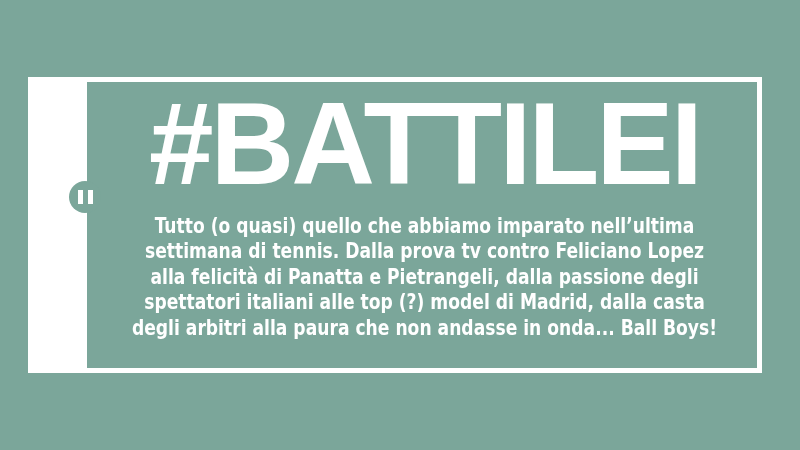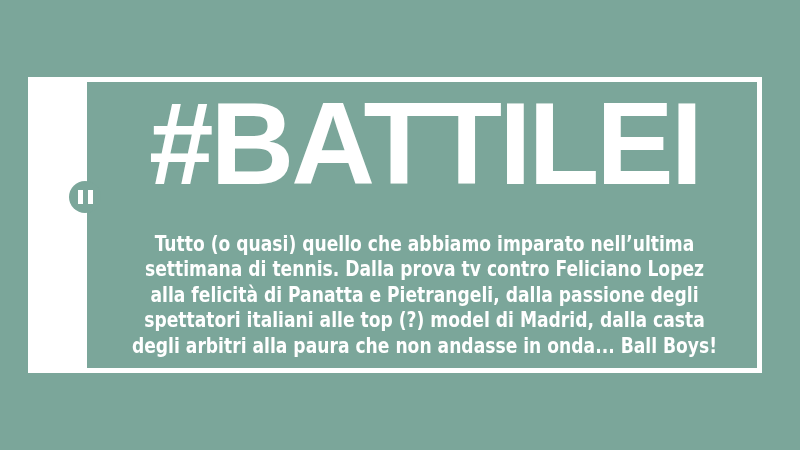--- a/index.html
+++ b/index.html
@@ -67,21 +67,20 @@
     position: absolute;
     left: 87px;
     top: 77px;
     width: 675px;
     height: 296px;
     box-sizing: border-box;
     padding: 0 12px;
     display: flex;
     flex-direction: column;
     align-items: center;
-    gap: 18px;
   }
 
   #headline {
     margin-top: 14px;
     color: #ffffff;
     font-family: "Liberation Sans", sans-serif;
     font-weight: bold;
     font-size: 116px;
     line-height: 0.92;
     letter-spacing: -3px;

